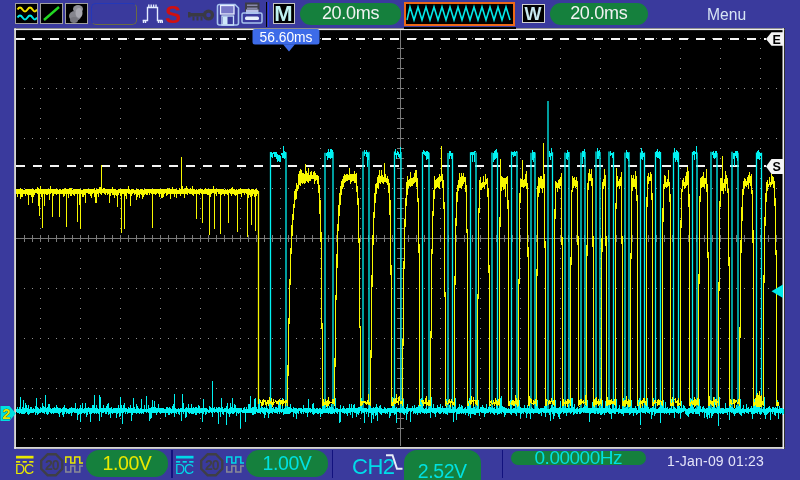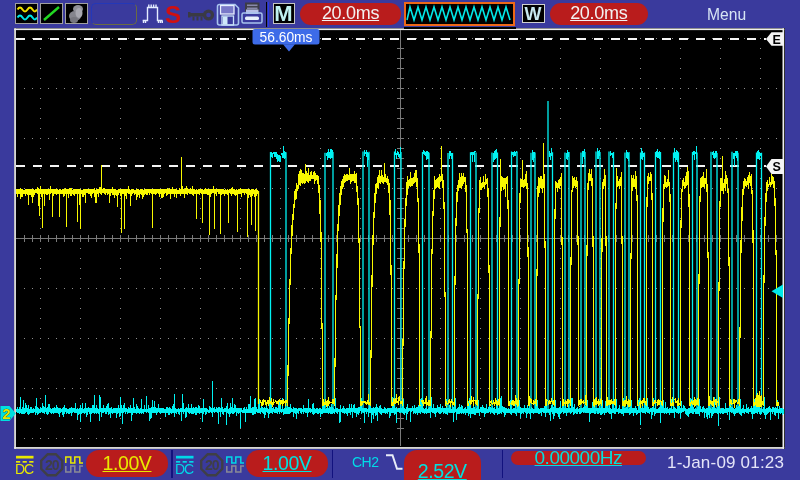--- a/index.html
+++ b/index.html
@@ -1,19 +1,19 @@
 <!DOCTYPE html>
 <html><head><meta charset="utf-8"><style>
 html,body{margin:0;padding:0;width:800px;height:480px;overflow:hidden;
 background:#3A3A9D;font-family:"Liberation Sans",sans-serif;}
 body{transform:translateZ(0);will-change:transform;}
 *{-webkit-font-smoothing:antialiased;}
 .abs{position:absolute;}
-.pill{position:absolute;background:#b91c1c;border-radius:13px;display:flex;
-align-items:center;justify-content:center;text-decoration:underline;}
+.pill{position:absolute;background:#15803d;border-radius:13px;display:flex;
+align-items:center;justify-content:center;}
 .ibox{position:absolute;background:#000;border:1px solid #A0A0A0;}
 </style></head><body>
 <svg class="abs" style="left:0;top:0" width="800" height="480">
   <rect x="14" y="28" width="771" height="421" fill="#000"></rect>
   <g fill="#EEEEEE">
     <rect x="14.2" y="28.4" width="770" height="1.7"></rect>
     <rect x="14.2" y="447.1" width="770" height="1.7"></rect>
     <rect x="14.2" y="28.4" width="1.7" height="420.4"></rect>
     <rect x="782.5" y="28.4" width="1.7" height="420.4"></rect>
   </g>
@@ -145,20 +145,20 @@
 <svg class="abs" style="left:200px;top:452.5px" width="24" height="24">
  <polygon points="7.7,1.2 15.8,1.2 22.3,7.7 22.3,15.8 15.8,22.3 7.7,22.3 1.2,15.8 1.2,7.7" fill="none" stroke="#3F3F45" stroke-width="2.4"></polygon>
  <text x="11.8" y="16.8" font-size="14" font-weight="bold" fill="#3F3F45" text-anchor="middle" letter-spacing="-1">20</text>
 </svg>
 <svg class="abs" style="left:226px;top:455px" width="19" height="20">
  <path d="M0.8 8 V2 H5.8 V8 H9.8 V2 H14.8 V8 H18" stroke="#00D8E8" stroke-width="1.5" fill="none"></path>
  <path d="M0.8 11 V17 H5.8 V11 H9.8 V17 H14.8 V11 H18" stroke="#8A8A96" stroke-width="1.5" fill="none"></path>
 </svg>
 <div class="pill" style="left:246px;top:450px;width:82px;height:26.5px;color:#00E0E0;font-size:19.5px;letter-spacing:-0.4px">1.00V</div>
 <div class="abs" style="left:331.5px;top:450px;width:1.6px;height:28px;background:#12127E"></div>
-<div class="abs" style="left:352px;top:454px;color:#00DCE8;font-size:14px;letter-spacing:-0.5px">CH2</div>
+<div class="abs" style="left:352px;top:454px;color:#00DCE8;font-size:22px;letter-spacing:-0.5px">CH2</div>
 <svg class="abs" style="left:386px;top:454px" width="17" height="18">
  <path d="M0 1.2 H6.5 L11 14.8 H16.5" stroke="#E8ECF8" stroke-width="2" fill="none"></path>
 </svg>
 <div class="pill" style="left:403.5px;top:450px;width:77.5px;height:42px;color:#00E0E0;font-size:19.5px;letter-spacing:-0.4px">2.52V</div>
 <div class="abs" style="left:501.5px;top:450px;width:1.6px;height:28px;background:#12127E"></div>
 <div class="pill" style="left:511px;top:450.5px;width:134.5px;height:14px;color:#00E0E0;font-size:19px;letter-spacing:-0.5px">0.00000Hz</div>
-<div class="abs" style="left:667px;top:452.5px;color:#E4E4F8;font-size:17px;letter-spacing:0.2px">1-Jan-09 01:23</div>
+<div class="abs" style="left:667px;top:452.5px;color:#E4E4F8;font-size:14px;letter-spacing:0.2px">1-Jan-09 01:23</div>
 
 </body></html>

